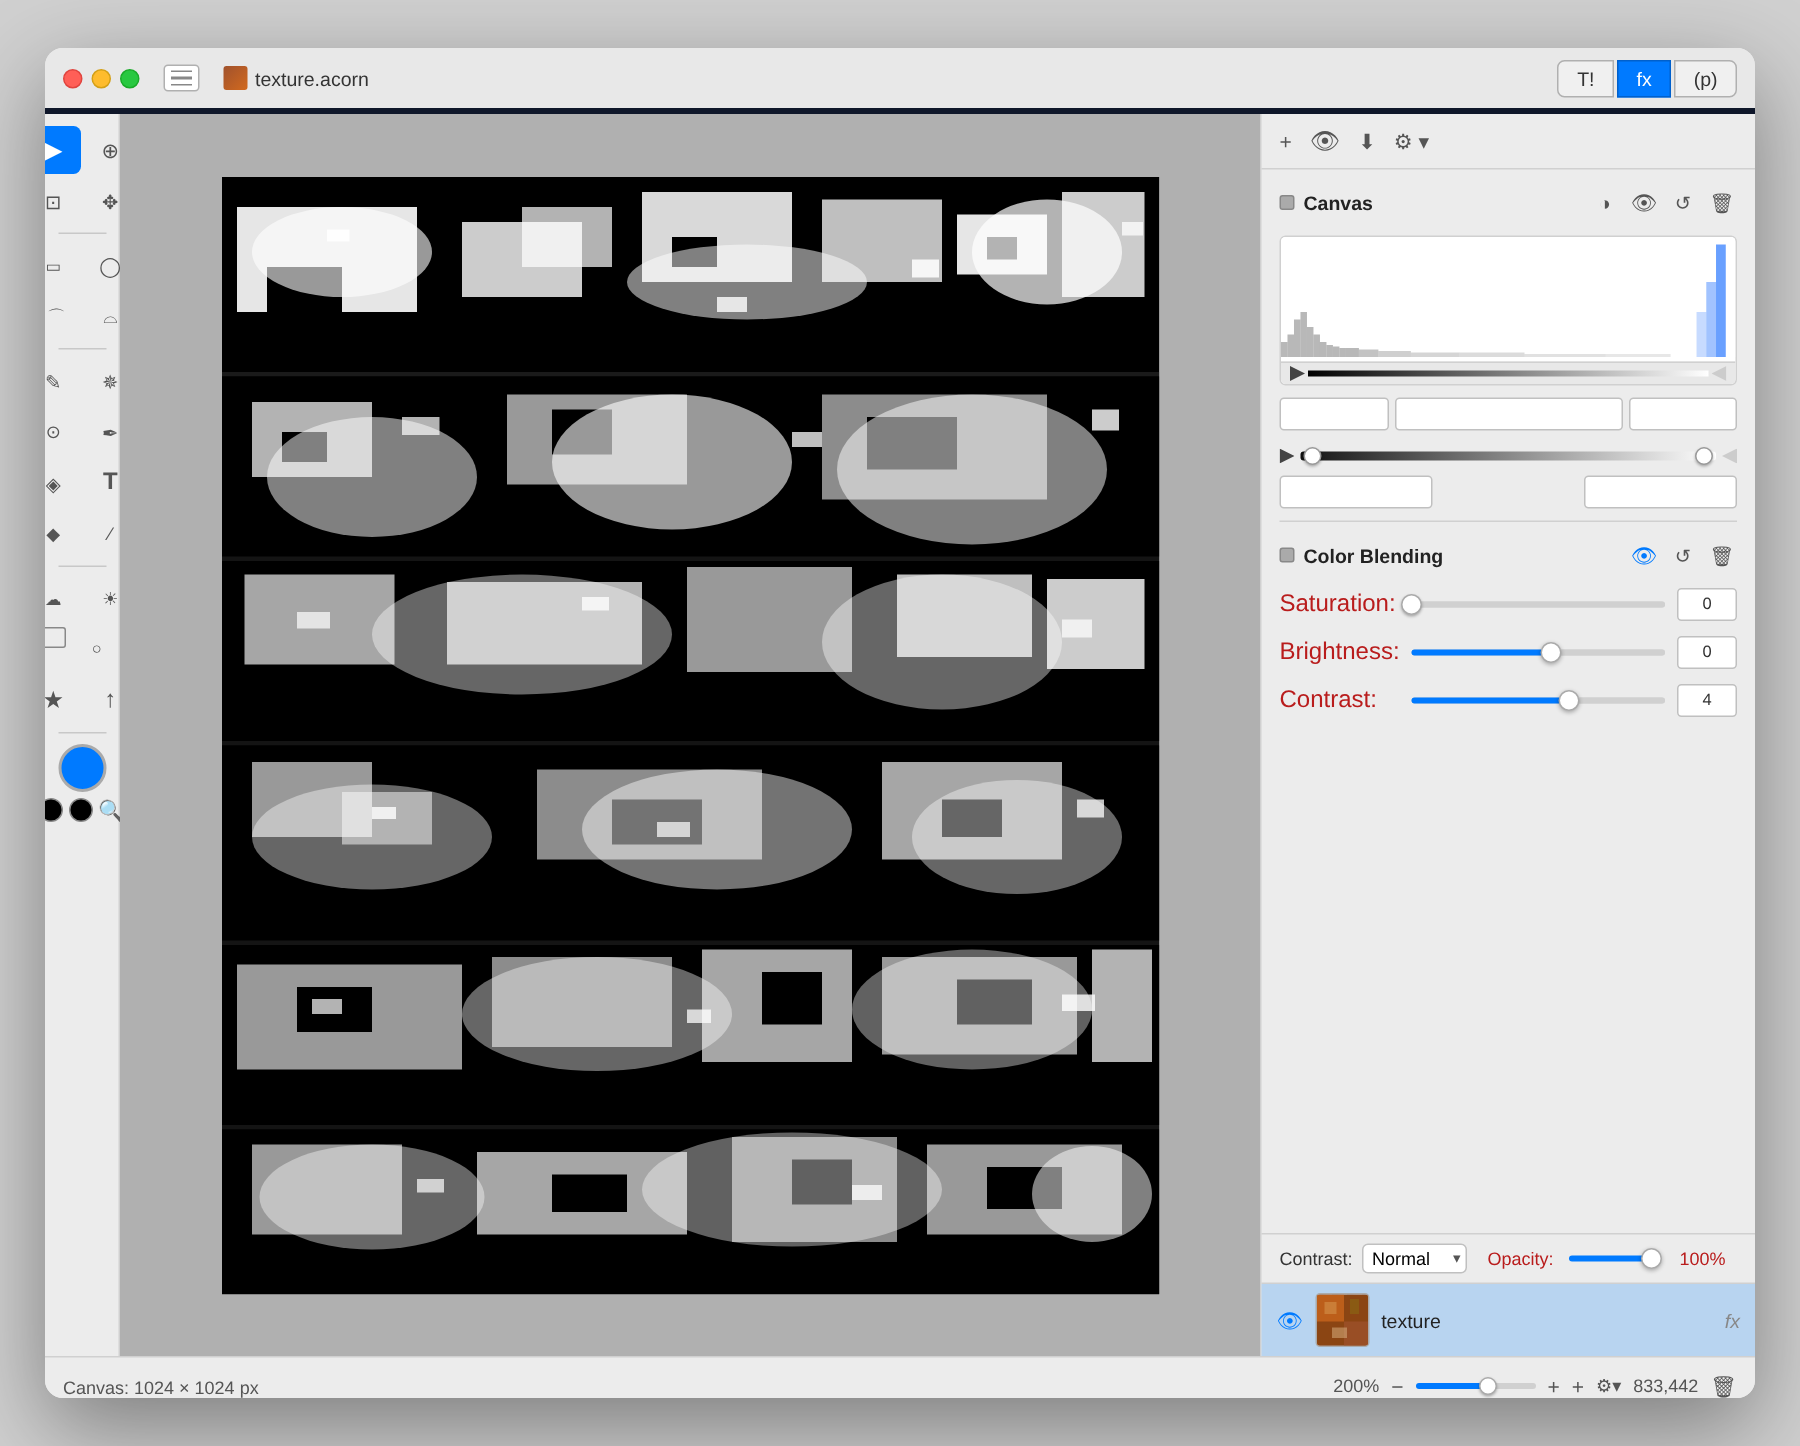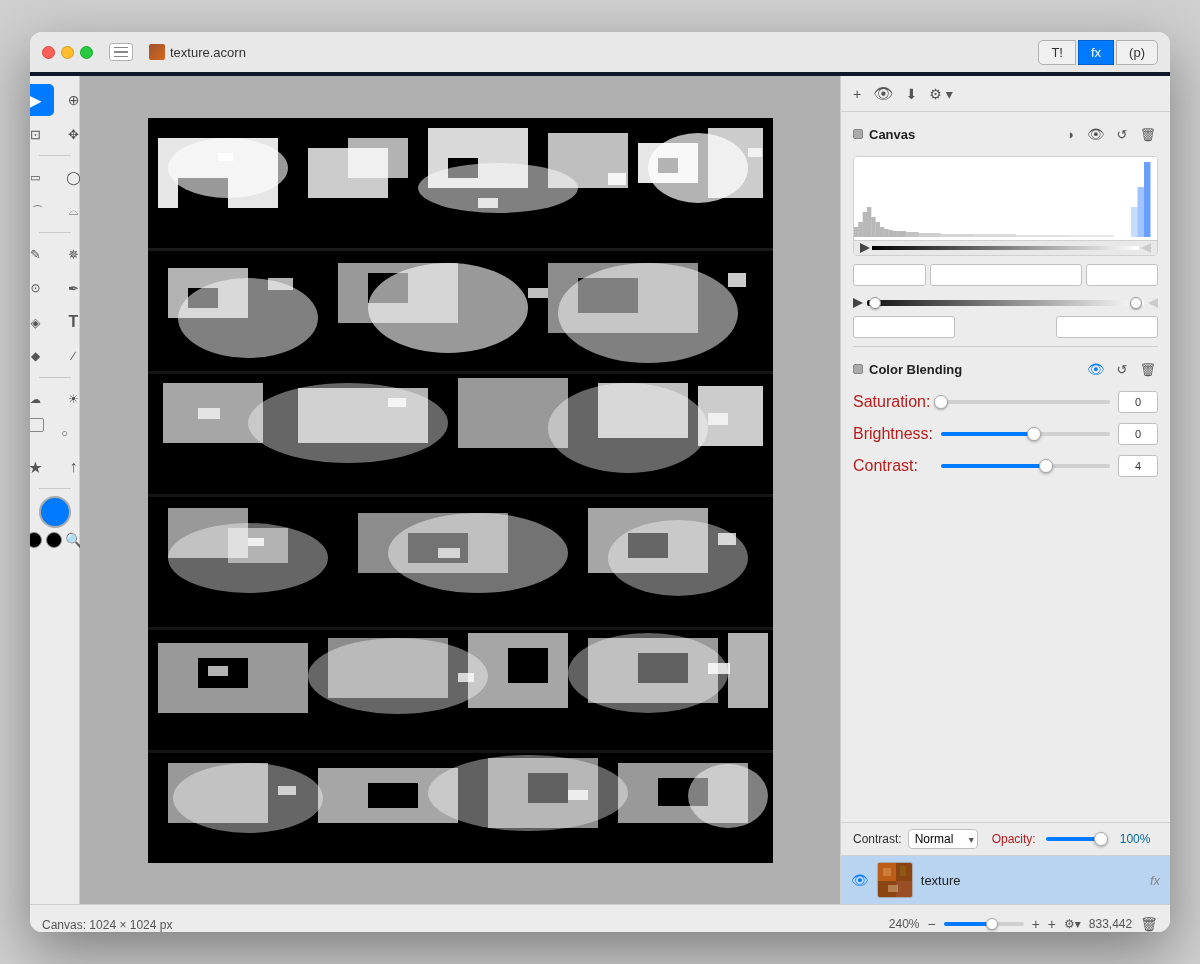--- a/index.html
+++ b/index.html
@@ -292,21 +292,21 @@
       font-size: 12px;
       color: #333;
     }
     .opacity-label {
       font-size: 12px;
       color: #b91c1c;
       margin-left: 8px;
     }
     .opacity-value {
       font-size: 12px;
-      color: #0369a1;
+      color: #b91c1c;
       margin-left: 4px;
     }
     .layers-area {
       border-top: 1px solid #d0d0d0;
       flex-shrink: 0;
     }
     .layer-item {
       display: flex;
       align-items: center;
       padding: 6px 10px;
@@ -753,21 +753,21 @@
           <span class="layer-name">texture</span>
           <span class="layer-fx">fx</span>
         </div>
       </div>
     </div>
   </div>
 
   <div class="statusbar">
     <span>Canvas: 1024 × 1024 px</span>
     <div class="statusbar-right">
-      <span>240%</span>
+      <span>200%</span>
       <span style="cursor:pointer;font-size:14px;color:#555">−</span>
       <div style="position:relative;width:80px;height:4px;display:inline-block;vertical-align:middle">
         <div style="width:100%;height:4px;background:linear-gradient(to right,#007aff 60%,#d0d0d0 60%);border-radius:2px"></div>
         <div style="width:12px;height:12px;background:white;border:1px solid #aaa;border-radius:50%;position:absolute;top:50%;left:60%;transform:translate(-50%,-50%);box-shadow:0 1px 2px rgba(0,0,0,0.3);cursor:grab"></div>
       </div>
       <span style="cursor:pointer;font-size:14px;color:#555">+</span>
       <span style="cursor:pointer;font-size:14px;color:#555">+</span>
       <span style="cursor:pointer;font-size:12px;color:#555">⚙▾</span>
       <span>833,442</span>
       <span style="cursor:pointer;font-size:14px;color:#555">🗑</span>

